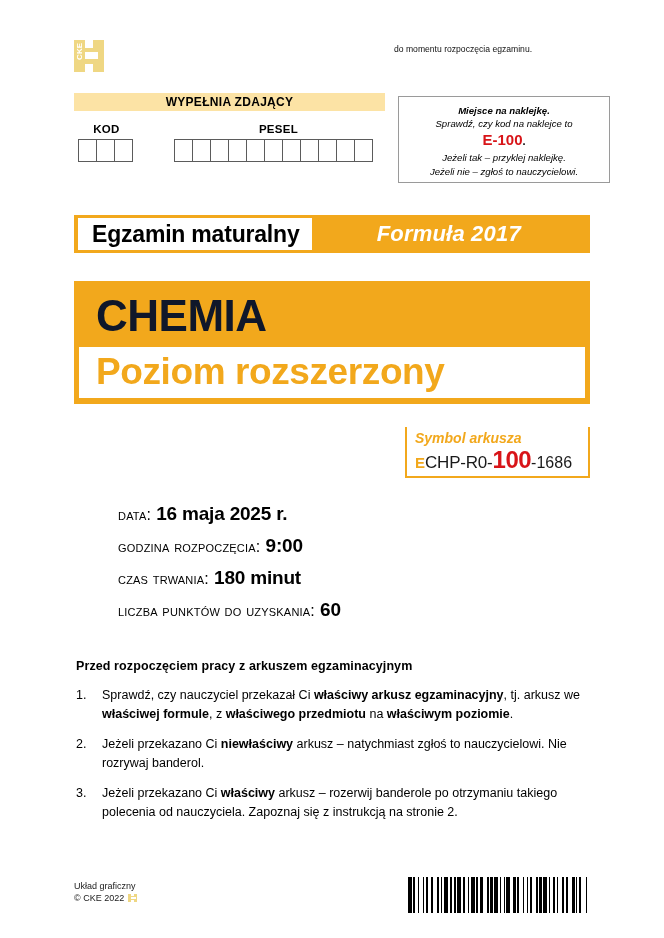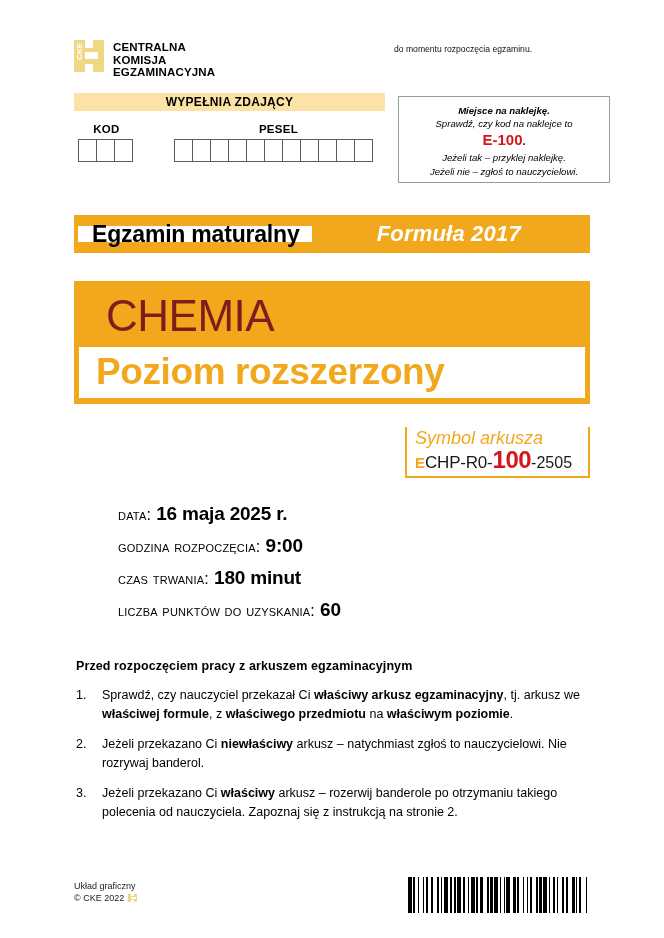--- a/index.html
+++ b/index.html
@@ -160,21 +160,21 @@
     left: 74px;
     top: 215px;
     width: 516px;
     height: 38px;
     background: #F2A81C;
     display: flex;
     align-items: center;
   }
   .banner-white {
     background: #ffffff;
-    height: 16px;
+    height: 32px;
     margin-left: 4px;
     padding: 0 12px 0 14px;
     display: flex;
     align-items: center;
   }
   .banner-white span {
     font-size: 23px;
     font-weight: bold;
     letter-spacing: -0.2px;
     color: #000;
@@ -194,23 +194,23 @@
   .subject {
     position: absolute;
     left: 74px;
     top: 281px;
     width: 516px;
     background: #F2A81C;
     padding: 8px 0 6px 0;
   }
   .subject-name {
     font-size: 44px;
-    font-weight: normal;
-    color: #7f1d1d;
-    padding-left: 32px;
+    font-weight: bold;
+    color: #0f172a;
+    padding-left: 22px;
     line-height: 53px;
     letter-spacing: -0.5px;
   }
   .level-box {
     background: #ffffff;
     margin: 5px 5px 0 5px;
     padding: 2px 0 4px 17px;
   }
   .level-box span {
     font-size: 37px;
@@ -227,25 +227,25 @@
     top: 427px;
     width: 185px;
     height: 51px;
     background: #fff;
     border: 2px solid #F2A81C;
     border-top: none;
     box-sizing: border-box;
     padding: 1px 0 0 8px;
   }
   .symbol-label {
-    font-size: 18px;
+    font-size: 14px;
     font-style: italic;
     color: #F2A81C;
     line-height: 20px;
-    font-weight: normal;
+    font-weight: bold;
   }
   .symbol-code {
     font-size: 17px;
     line-height: 24px;
     white-space: nowrap;
     color: #1a1a1a;
   }
   .symbol-code .pre-e { color: #F2A81C; font-weight: bold; font-size: 15px; }
   .symbol-code .mid   { font-size: 17px; letter-spacing: -0.2px; }
   .symbol-code .num   { color: #D81418; font-weight: bold; font-size: 24px; letter-spacing: -0.5px; }
@@ -348,25 +348,20 @@
 <div class="page">
 
   <div class="header">
     <div class="logo-row">
       <div class="cke-mark">
         <div class="ck-letters">CKE</div>
         <div class="notch-a"></div>
         <div class="notch-b"></div>
         <div class="notch-c"></div>
       </div>
-      <div class="org-name">
-        <div>CENTRALNA</div>
-        <div>KOMISJA</div>
-        <div>EGZAMINACYJNA</div>
-      </div>
     </div>
   </div>
 
   <div class="notice">
     <div>do momentu rozpoczęcia egzaminu.</div>
   </div>
 
   <div class="fill-panel">
     <div class="fill-title">WYPEŁNIA ZDAJĄCY</div>
     <div class="fill-body">
@@ -414,21 +409,21 @@
 
   <div class="subject">
     <div class="subject-name">CHEMIA</div>
     <div class="level-box">
       <span>Poziom rozszerzony</span>
     </div>
   </div>
 
   <div class="symbol-wrap">
     <div class="symbol-label">Symbol arkusza</div>
-    <div class="symbol-code"><span class="pre-e">E</span><span class="mid">CHP-R0-</span><span class="num">100</span><span class="suf">-2505</span></div>
+    <div class="symbol-code"><span class="pre-e">E</span><span class="mid">CHP-R0-</span><span class="num">100</span><span class="suf">-1686</span></div>
   </div>
 
   <div class="meta">
       <div class="meta-row"><span class="meta-label">Data:</span><span class="meta-value"> 16 maja 2025 r.</span></div>
       <div class="meta-row"><span class="meta-label">Godzina rozpoczęcia:</span><span class="meta-value"> 9:00</span></div>
       <div class="meta-row"><span class="meta-label">Czas trwania:</span><span class="meta-value"> 180 minut</span></div>
       <div class="meta-row"><span class="meta-label">Liczba punktów do uzyskania:</span><span class="meta-value"> 60</span></div>
     </div>
 
   <div class="instructions">

